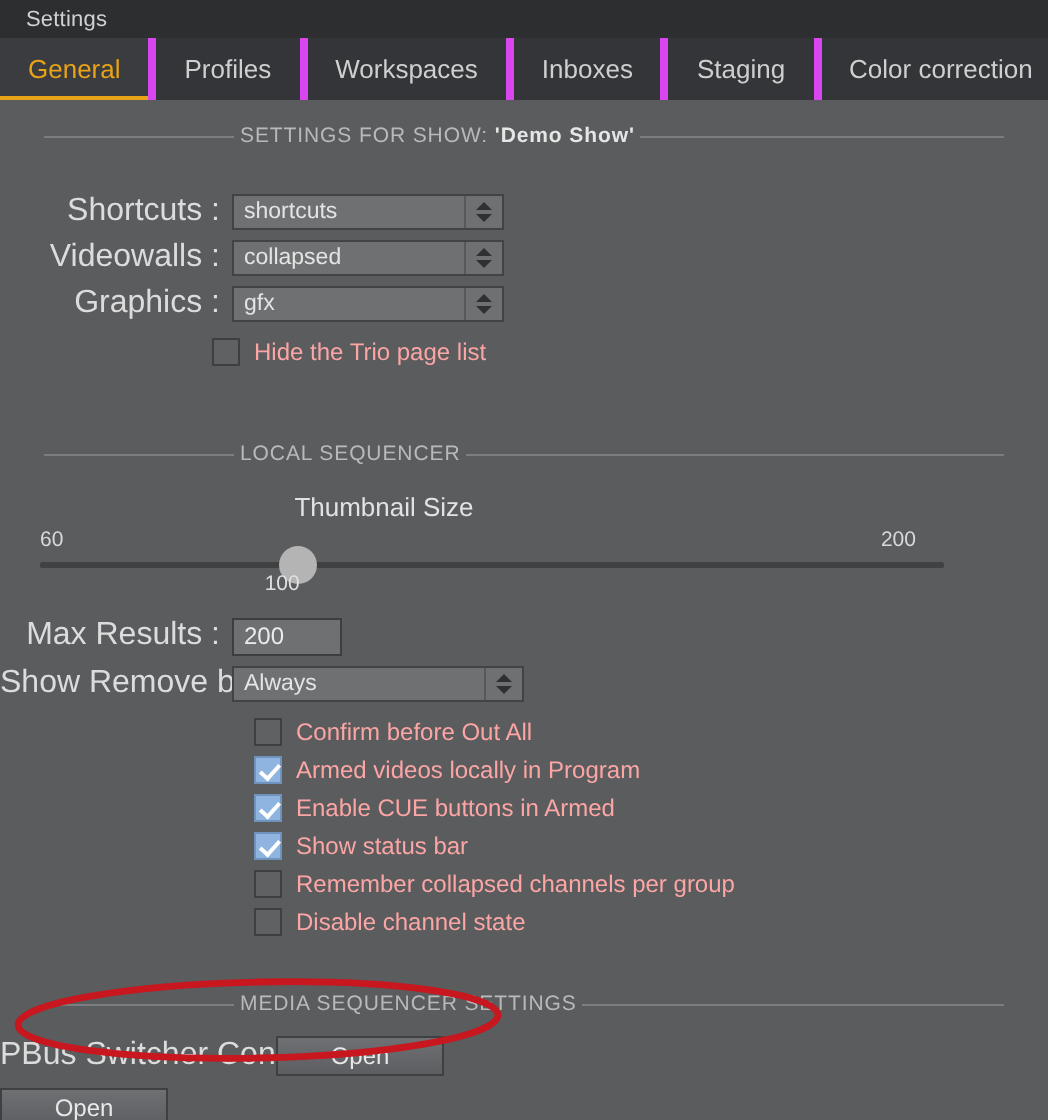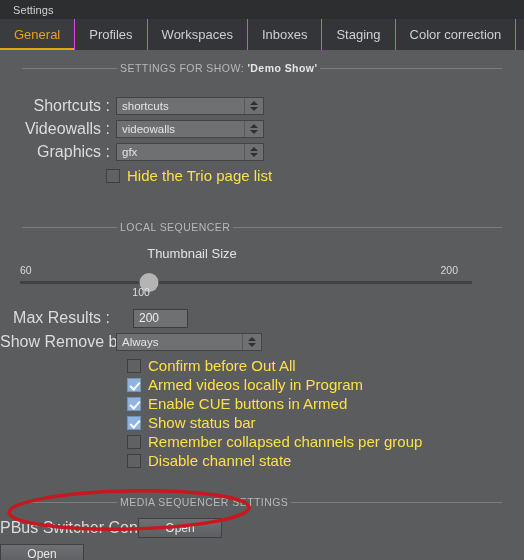--- a/index.html
+++ b/index.html
@@ -48,21 +48,21 @@
   }
   .tab {
     position: relative;
     display: flex;
     align-items: center;
     justify-content: center;
     padding: 0 14px;
     font-size: 13px;
     color: #cfcfcf;
     background: #333538;
-    border-right: 1px solid #d946ef;
+    border-right: 4px solid #d946ef;
     cursor: default;
     white-space: nowrap;
   }
   .tab:first-child {
     border-left: none;
   }
   .tab.active {
     color: #e8a317;
     background: #3a3c3f;
   }
@@ -114,21 +114,21 @@
     font-size: 16px;
     color: #dcdcdc;
     padding-right: 6px;
     box-sizing: border-box;
     white-space: nowrap;
   }
 
   
   .combo {
     position: relative;
-    width: 148px;
+    width: 136px;
     height: 18px;
     background: #6e7072;
     border: 1px solid #414345;
     box-sizing: border-box;
     display: flex;
     align-items: center;
     font-size: 11.5px;
     color: #e4e4e4;
     padding-left: 5px;
     cursor: default;
@@ -192,22 +192,22 @@
   .cb.checked::after {
     content: "";
     position: absolute;
     left: 4px; top: 1px;
     width: 4px; height: 8px;
     border: solid #ffffff;
     border-width: 0 2px 2px 0;
     transform: rotate(42deg);
   }
   .cbrow .cb-label {
-    font-size: 15px;
-    color: #fde047;
+    font-size: 12px;
+    color: #fca5a5;
     white-space: nowrap;
   }
 
   
   .slider-wrap {
     position: relative;
     margin: 0 18px;
     height: 52px;
   }
   .slider-title {
@@ -319,21 +319,21 @@
           <span class="spin">
             <span class="tri-up"></span>
             <span class="tri-dn"></span>
           </span>
         </div>
       </div>
 
       <div class="row" style="height:23px;">
         <div class="lbl">Videowalls :</div>
         <div class="combo">
-          <span>videowalls</span>
+          <span>collapsed</span>
           <span class="spin">
             <span class="tri-up"></span>
             <span class="tri-dn"></span>
           </span>
         </div>
       </div>
 
       <div class="row" style="height:23px;">
         <div class="lbl">Graphics :</div>
         <div class="combo">
@@ -360,21 +360,21 @@
     <div class="slider-wrap" style="margin-top:13px;">
       <div class="slider-title">Thumbnail Size</div>
       <div class="slider-min">60</div>
       <div class="slider-max">200</div>
       <div class="slider-track">
         <div class="slider-handle" id="slider-handle" style="left: 28.5%;"></div>
       </div>
       <div class="slider-value" id="slider-value" style="left: calc(28.5% - 16px);">100</div>
     </div>
 
-    <div class="row" style="height:24px;margin-top:8px;gap:17px;">
+    <div class="row" style="height:24px;margin-top:8px;">
       <div class="lbl">Max Results :</div>
       <div class="textbox">
         <span>200</span>
       </div>
     </div>
 
     <div class="row" style="height:24px;">
       <div class="lbl">Show Remove button :</div>
       <div class="combo wide">
         <span>Always</span>

